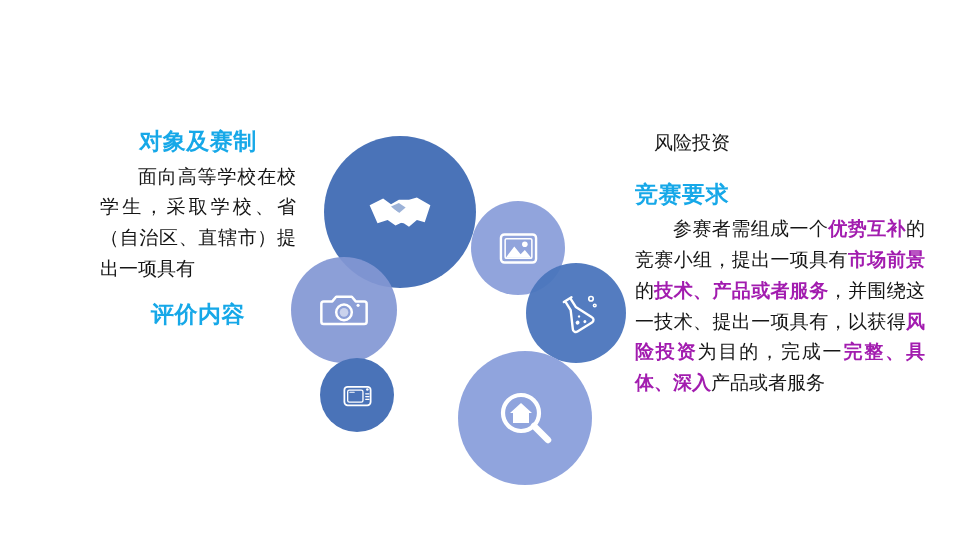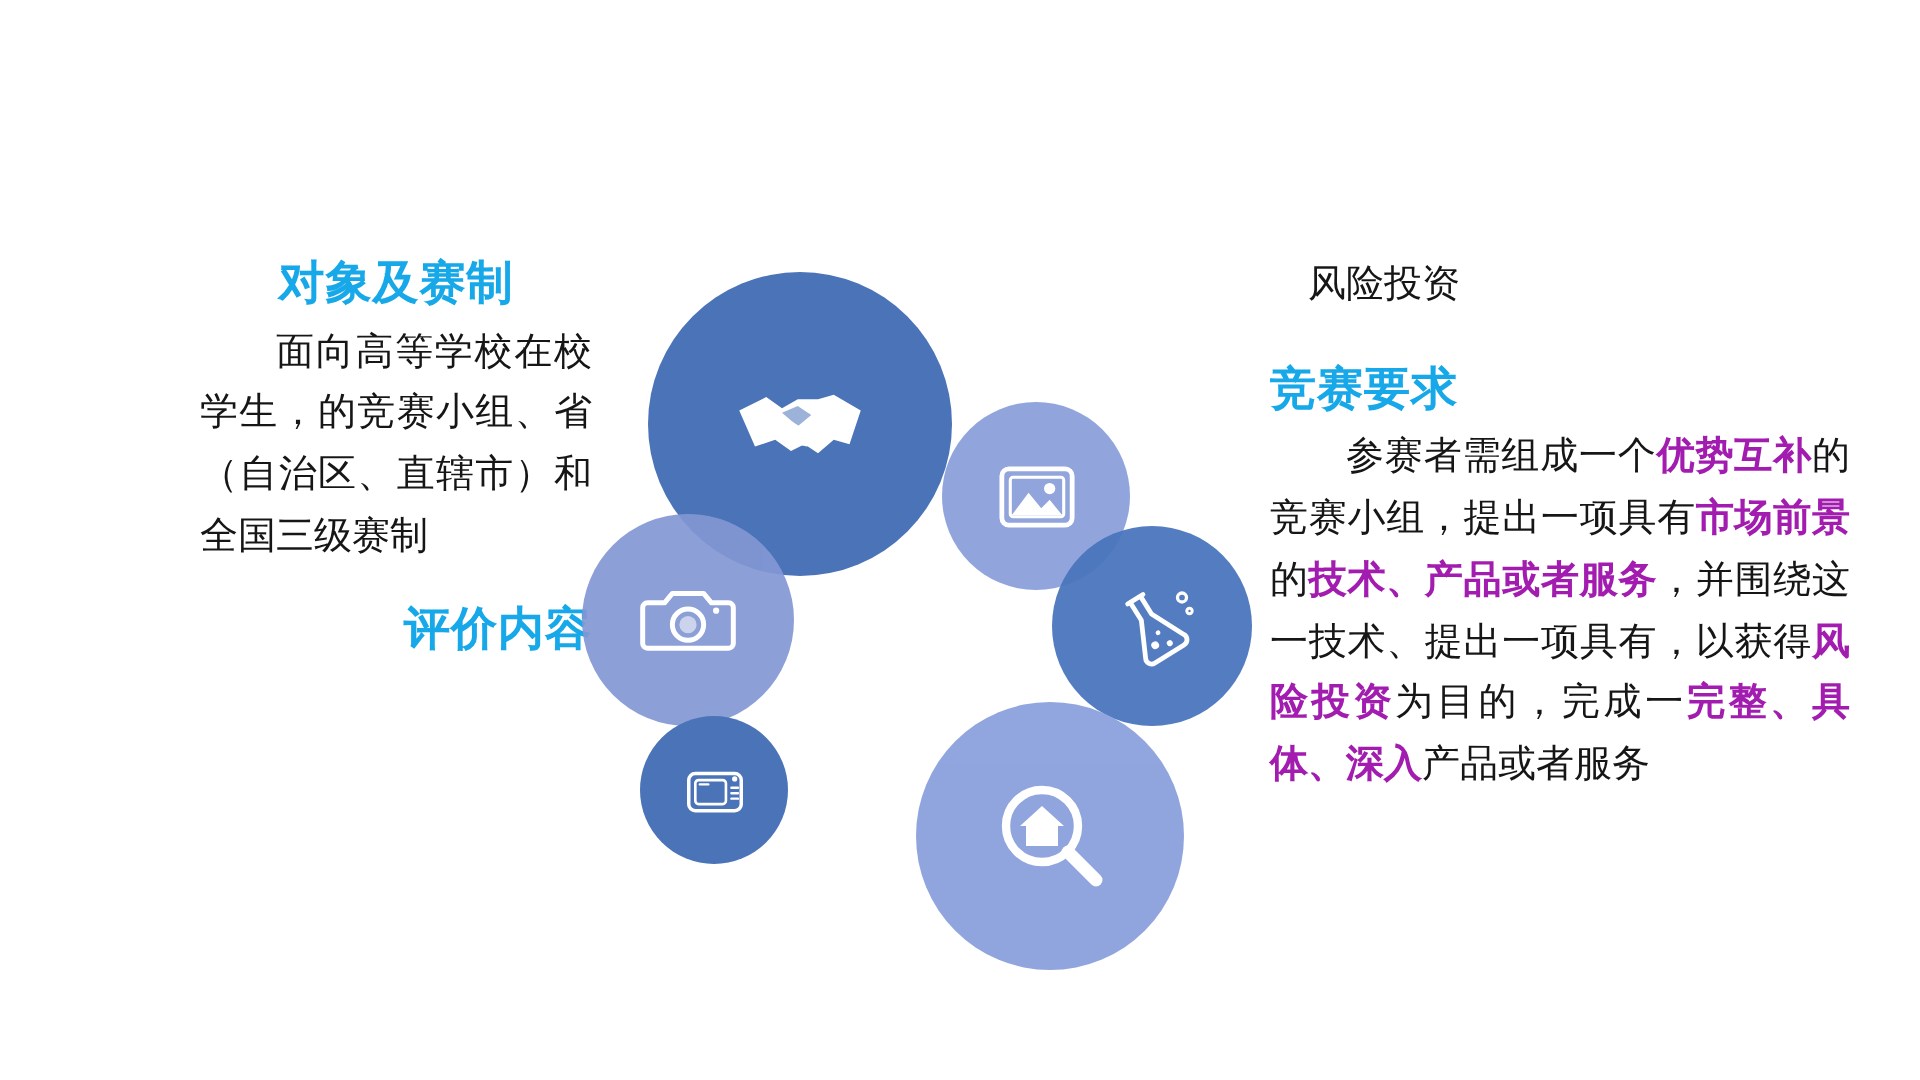--- a/index.html
+++ b/index.html
@@ -61,21 +61,21 @@
     width: 196px;
   }
   #heading-object-system {
     text-align: center;
     margin-bottom: 6px;
   }
   #text-object-system {
     margin-bottom: 16px;
   }
   #heading-evaluation {
-    text-align: right;
+    text-align: center;
     margin-bottom: 4px;
   }
 
   
   #right-col {
     position: absolute;
     left: 635px;
     top: 128px;
     width: 290px;
   }
@@ -112,21 +112,21 @@
 </head>
 <body>
 
 <div id="slide">
 
 
   <div id="left-col">
 
     <div class="section-heading" id="heading-object-system">对象及赛制</div>
 
-    <div class="body-text indent" id="text-object-system">面向高等学校在校学生，的竞赛小组、省（自治区、直辖市）和全国三级赛制</div>
+    <div class="body-text indent" id="text-object-system">面向高等学校在校学生，采取学校、省（自治区、直辖市）提出一项具有</div>
 
     <div class="section-heading" id="heading-evaluation">评价内容</div>
 
   </div>
 
   <div id="right-col">
 
 
     <div class="body-text" id="text-operation">风险投资</div>
 

